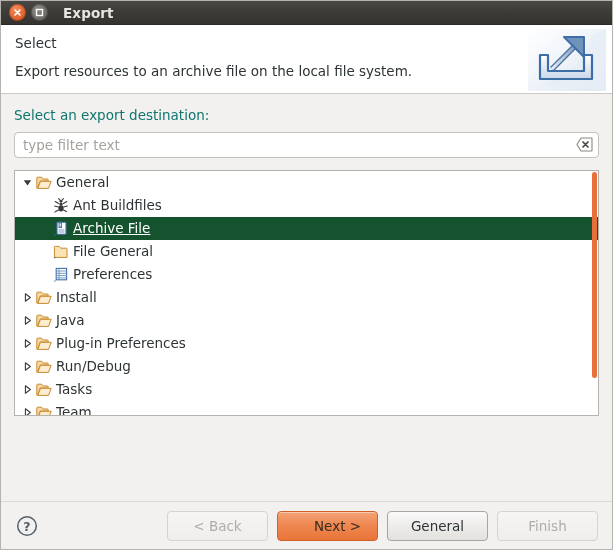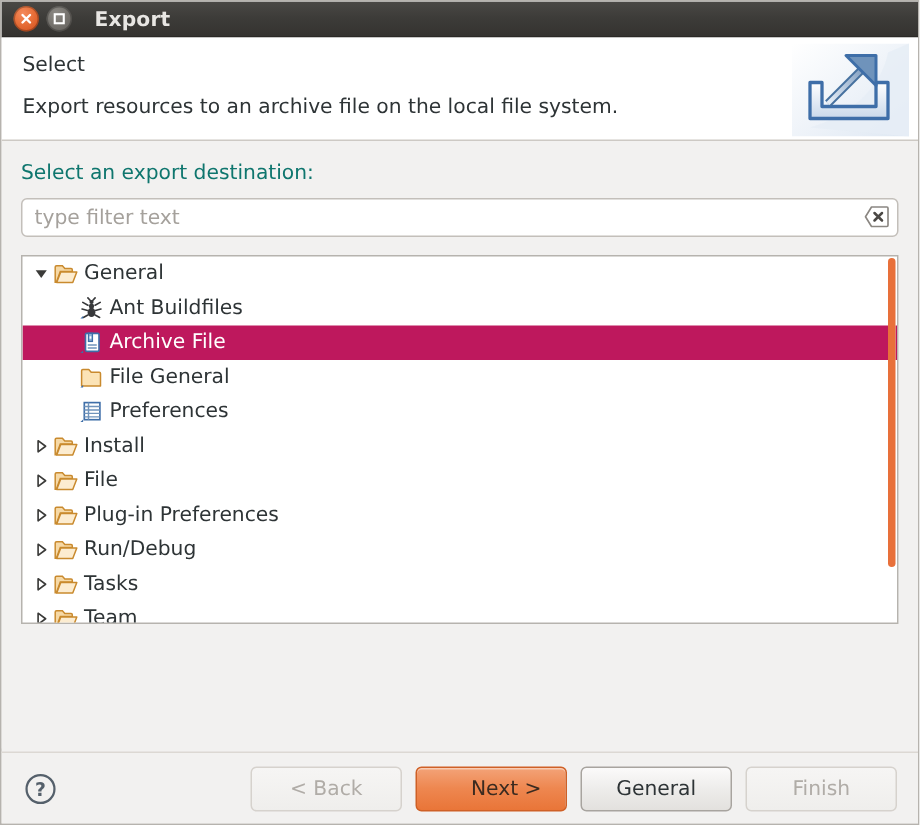--- a/index.html
+++ b/index.html
@@ -149,22 +149,23 @@
   .trow {
     height: 23px;
     display: flex;
     align-items: center;
     font-size: 13.5px;
     color: #2e3436;
     padding-left: 6px;
     white-space: nowrap;
   }
   .trow.selected {
-    background: #be185d;
+    background: #14532d;
     color: #ffffff;
+    text-decoration: underline;
   }
   .trow .indent { display: inline-block; flex: 0 0 auto; }
   .arrow {
     width: 13px;
     height: 23px;
     flex: 0 0 auto;
     display: flex;
     align-items: center;
     justify-content: center;
   }
@@ -403,21 +404,21 @@
               <svg width="9" height="9" viewBox="0 0 9 9">
                 <path d="M2.4 0.8 L7.4 4.5 L2.4 8.2 Z" fill="none" stroke="#3b3b39" stroke-width="1.1" stroke-linejoin="round"></path>
               </svg>
             </span>
             <span class="ticon">
               <svg width="16" height="14" viewBox="0 0 16 14">
                 <path d="M0.8 12.2 L0.8 2 Q0.8 1.2 1.7 1.2 L5.6 1.2 L7.2 3 L11.4 3 Q12.2 3 12.2 3.8 L12.2 5 L4.2 5 L1.6 12.2 Z" fill="#f6d9a6" stroke="#c98a2e" stroke-width="1"></path>
                 <path d="M4.5 5.3 L15.2 5.3 L12.5 12.4 L1.8 12.4 Z" fill="#fcecd0" stroke="#c98a2e" stroke-width="1" stroke-linejoin="round"></path>
               </svg>
             </span>
-            <span class="tlabel">File</span>
+            <span class="tlabel">Java</span>
           </div>
           <div class="trow">
             <span class="arrow">
               <svg width="9" height="9" viewBox="0 0 9 9">
                 <path d="M2.4 0.8 L7.4 4.5 L2.4 8.2 Z" fill="none" stroke="#3b3b39" stroke-width="1.1" stroke-linejoin="round"></path>
               </svg>
             </span>
             <span class="ticon">
               <svg width="16" height="14" viewBox="0 0 16 14">
                 <path d="M0.8 12.2 L0.8 2 Q0.8 1.2 1.7 1.2 L5.6 1.2 L7.2 3 L11.4 3 Q12.2 3 12.2 3.8 L12.2 5 L4.2 5 L1.6 12.2 Z" fill="#f6d9a6" stroke="#c98a2e" stroke-width="1"></path>

